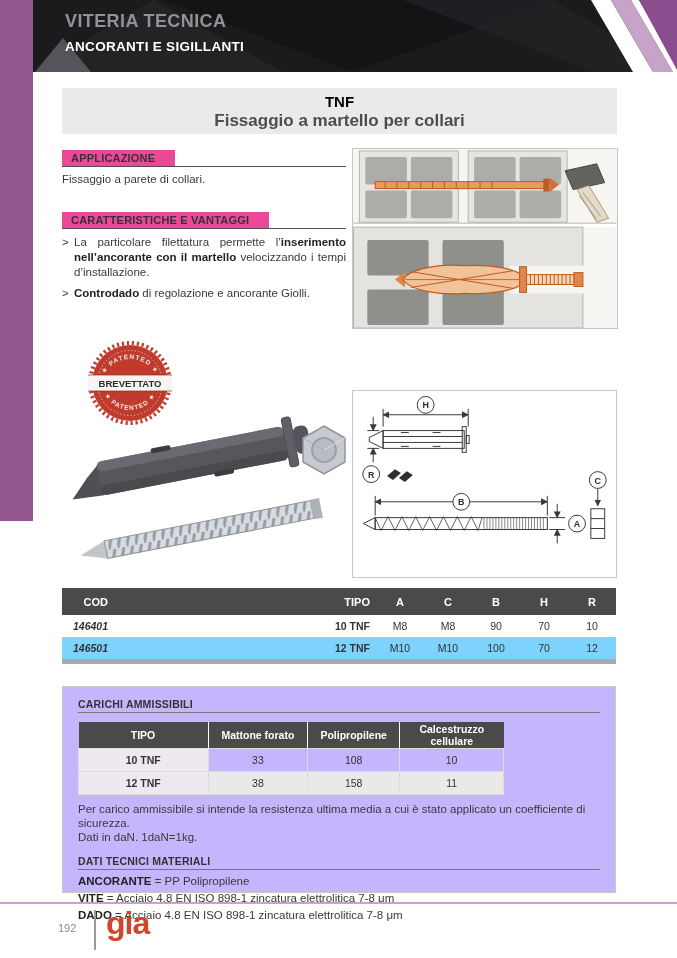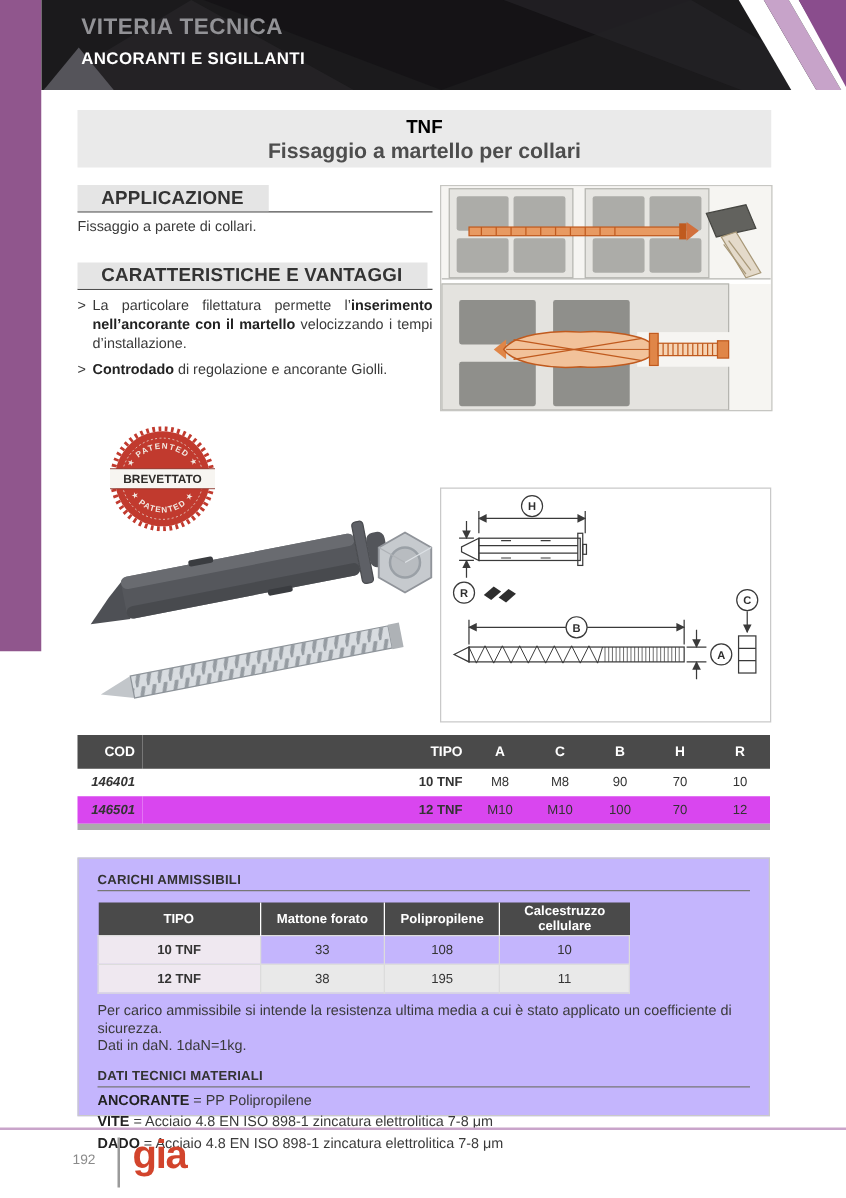--- a/index.html
+++ b/index.html
@@ -16,43 +16,43 @@
   #header-cat { left:65px; top:11px; font-size:18px; font-weight:bold; color:#929296; letter-spacing:.4px; }
   #header-sub { left:65px; top:39px; font-size:13.5px; font-weight:bold; color:#fff; letter-spacing:.3px; }
 
   
   #title-box { left:62px; top:88px; width:555px; height:46px; background:#EAEAEA; text-align:center; padding-top:5px; }
   #title-code { font-size:15px; font-weight:bold; color:#000000; }
   #title-sub { font-size:17px; font-weight:bold; color:#4d4d4d; margin-top:1px; }
 
   
   .sec-head { border-bottom:1.5px solid #4f4f4f; }
-  .sec-head span { display:inline-block; background:#e5e5e5; font-size:15px; font-weight:bold; color:#333;
-     padding:2px 20px 2px 19px; letter-spacing:.2px; }
+  .sec-head span { display:inline-block; background:#ec4899; font-size:11px; font-weight:bold; color:#333;
+     padding:2px 20px 2px 9px; letter-spacing:.2px; }
   #app-block { left:62px; top:148px; width:284px; }
   #app-text { font-size:11.5px; margin-top:6px; color:#3a3a3a; }
   #feat-block { left:62px; top:210px; width:284px; }
   .feat-item { position:relative; padding-left:12px; margin-top:6px; font-size:11.5px; line-height:15px; text-align:justify; }
   .feat-item .marker { position:absolute; left:0; top:0; font-weight:normal; color:#3a3a3a; }
   .feat-item strong { color:#222; }
 
   
   #install-box { left:352px; top:148px; width:266px; height:181px; border:1px solid #C6C6C2; background:#F6F5F2; }
   #badge-box { left:88px; top:341px; width:84px; height:84px; }
   #product-box { left:62px; top:394px; width:288px; height:188px; }
   #drawing-box { left:352px; top:390px; width:265px; height:188px; border:1px solid #C9C9C9; background:#fff; }
 
   
   #spec-table-wrap { left:62px; top:588px; width:554px; }
   table { border-collapse:collapse; width:100%; }
   #spec-table th { background:#4A4A4A; color:#fff; font-size:11px; font-weight:bold; height:27px; padding:0 6px; }
   #spec-table th.l, #spec-table td.l { text-align:right; }
   #spec-table th.c, #spec-table td.c { text-align:center; }
   #spec-table td { font-size:10.5px; height:22px; padding:0 6px; color:#333; }
-  #spec-table tr.alt td { background:#d946ef; }
+  #spec-table tr.alt td { background:#7dd3fc; }
   #spec-table td.cod { font-weight:bold; font-style:italic; }
   #spec-table td.tipo { font-weight:bold; }
   #spec-bar { height:5px; background:#ABABAB; }
 
   
   #info-box { left:62px; top:686px; width:554px; height:207px; border:1px solid #C9C9C9; padding:11px 15px; background:#c4b5fd; }
   .thin-head { font-size:10.5px; font-weight:bold; color:#333; border-bottom:1px solid #777; padding-bottom:2px; letter-spacing:.2px; }
   #load-table { width:426px; margin-top:9px; }
   #load-table th { background:#4A4A4A; color:#fff; font-size:10.5px; font-weight:bold; height:26px; text-align:center; border-left:1px solid #fff; }
   #load-table th:first-child { border-left:none; }
@@ -392,21 +392,21 @@
       <tbody>
         <tr>
           <td class="tipo">10 TNF</td>
           <td class="val">33</td>
           <td class="val">108</td>
           <td class="val">10</td>
         </tr>
         <tr class="alt">
           <td class="tipo">12 TNF</td>
           <td class="val">38</td>
-          <td class="val">195</td>
+          <td class="val">158</td>
           <td class="val">11</td>
         </tr>
       </tbody>
     </table>
     <div id="load-note">
       <div>Per carico ammissibile si intende la resistenza ultima media a cui è stato applicato un coefficiente di sicurezza.</div>
       <div>Dati in daN. 1daN=1kg.</div>
     </div>
     <div class="thin-head" id="mat-head">DATI TECNICI MATERIALI</div>
     <p class="mat-line"><strong>ANCORANTE</strong><span> = PP Polipropilene</span></p>

